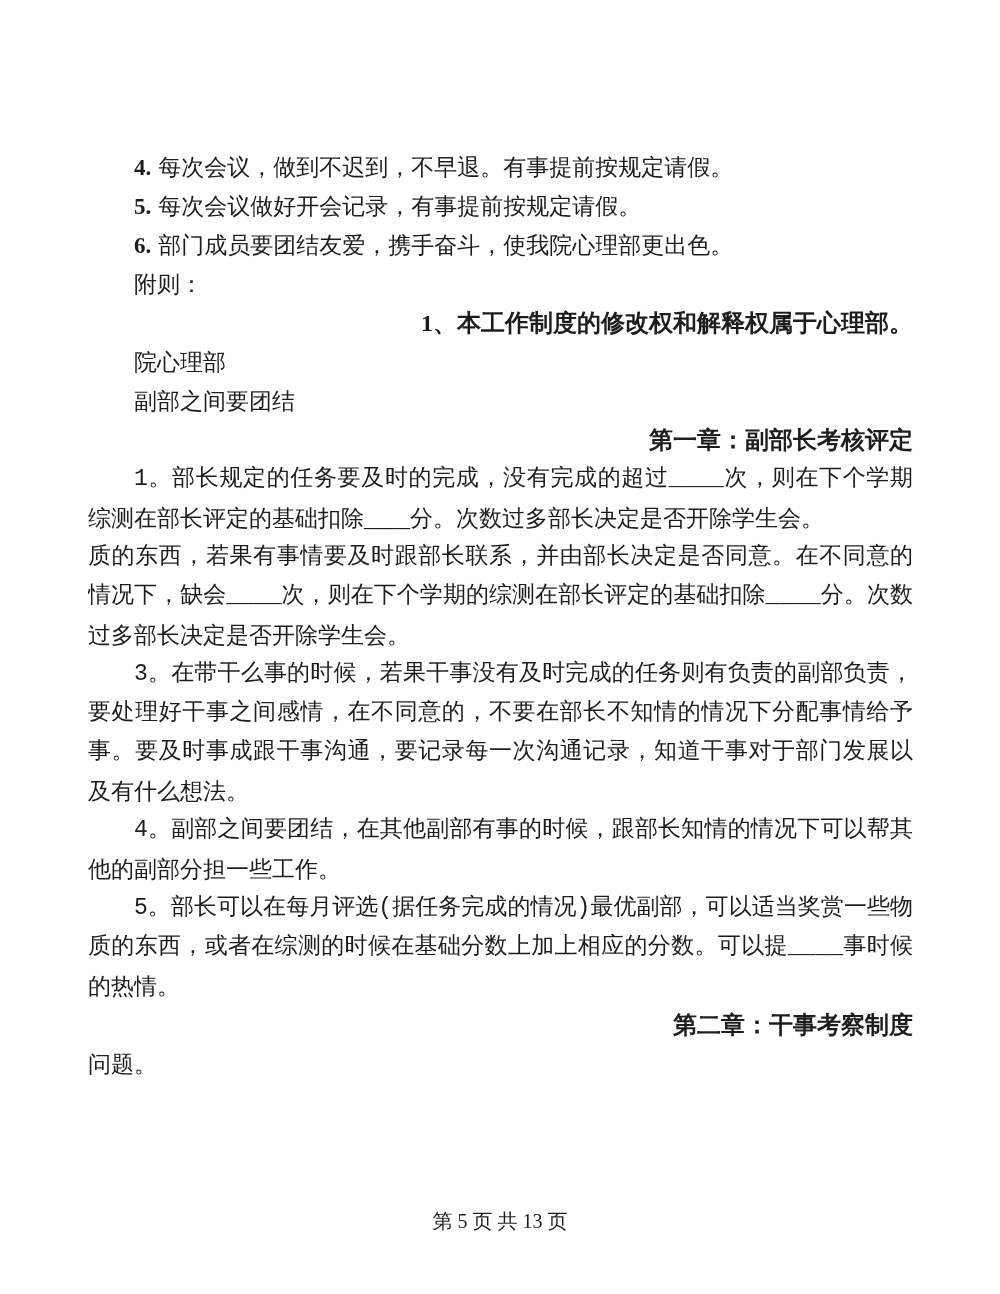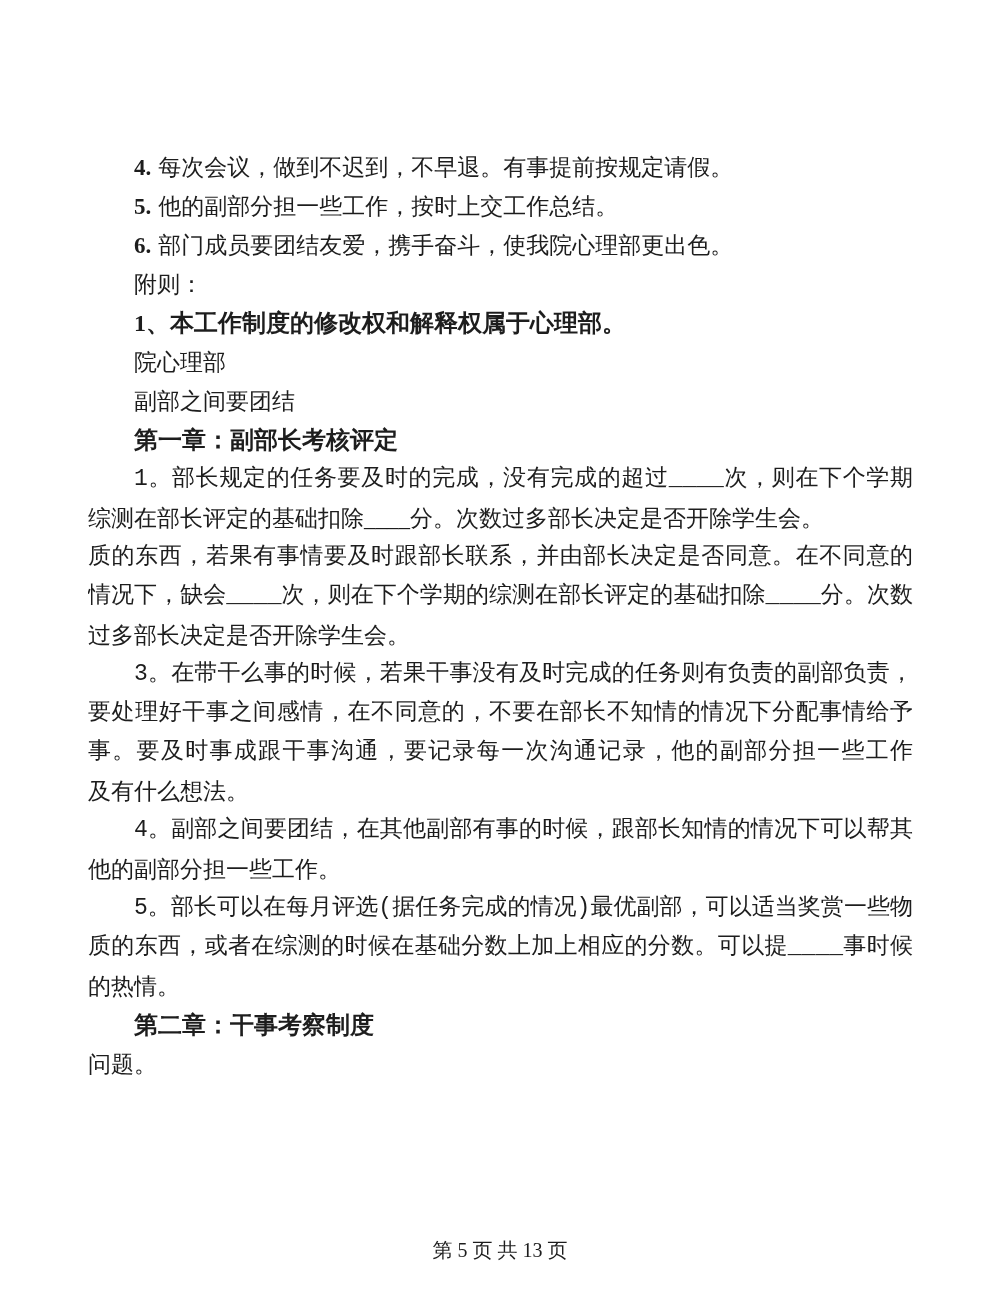--- a/index.html
+++ b/index.html
@@ -33,46 +33,46 @@
     padding-left: 46px;
   }
   .stretch {
     text-align: justify;
     text-align-last: justify;
     font-family: Liberation Mono, monospace;
   }
   .bold {
     font-weight: bold;
     font-size: 24px;
+    text-align: right;
   }
   .num {
     font-weight: bold;
     padding-right: 7px;
   }
   .footer {
     position: absolute;
     top: 1206px;
     left: 0;
     width: 100%;
     text-align: center;
     font-size: 20px;
     line-height: 30px;
     color: #1d1d1d;
-    margin-top: 29px;
   }
 </style>
 </head>
 <body>
 
 <div class="page">
   <div class="content">
 
     <div class="line indent"><span class="num">4.</span><span>每次会议，做到不迟到，不早退。有事提前按规定请假。</span></div>
 
-    <div class="line indent"><span class="num">5.</span><span>他的副部分担一些工作，按时上交工作总结。</span></div>
+    <div class="line indent"><span class="num">5.</span><span>每次会议做好开会记录，有事提前按规定请假。</span></div>
 
     <div class="line indent"><span class="num">6.</span><span>部门成员要团结友爱，携手奋斗，使我院心理部更出色。</span></div>
 
     <div class="line indent">附则：</div>
 
     <div class="line indent bold">1、本工作制度的修改权和解释权属于心理部。</div>
 
 
     <div class="line indent">院心理部</div>
 
@@ -82,21 +82,21 @@
 
     <div class="line indent stretch">1。部长规定的任务要及时的完成，没有完成的超过____次，则在下个学期的</div>
     <div class="line">综测在部长评定的基础扣除____分。次数过多部长决定是否开除学生会。</div>
 
     <div class="line stretch">质的东西，若果有事情要及时跟部长联系，并由部长决定是否同意。在不同意的</div>
     <div class="line stretch">情况下，缺会____次，则在下个学期的综测在部长评定的基础扣除____分。次数</div>
     <div class="line">过多部长决定是否开除学生会。</div>
 
     <div class="line indent stretch">3。在带干么事的时候，若果干事没有及时完成的任务则有负责的副部负责，</div>
     <div class="line stretch">要处理好干事之间感情，在不同意的，不要在部长不知情的情况下分配事情给予干</div>
-    <div class="line stretch">事。要及时事成跟干事沟通，要记录每一次沟通记录，他的副部分担一些工作</div>
+    <div class="line stretch">事。要及时事成跟干事沟通，要记录每一次沟通记录，知道干事对于部门发展以</div>
     <div class="line">及有什么想法。</div>
 
     <div class="line indent stretch">4。副部之间要团结，在其他副部有事的时候，跟部长知情的情况下可以帮其</div>
     <div class="line">他的副部分担一些工作。</div>
 
     <div class="line indent stretch">5。部长可以在每月评选(据任务完成的情况)最优副部，可以适当奖赏一些物</div>
     <div class="line stretch">质的东西，或者在综测的时候在基础分数上加上相应的分数。可以提____事时候</div>
     <div class="line">的热情。</div>
 
     <div class="line indent bold">第二章：干事考察制度</div>

